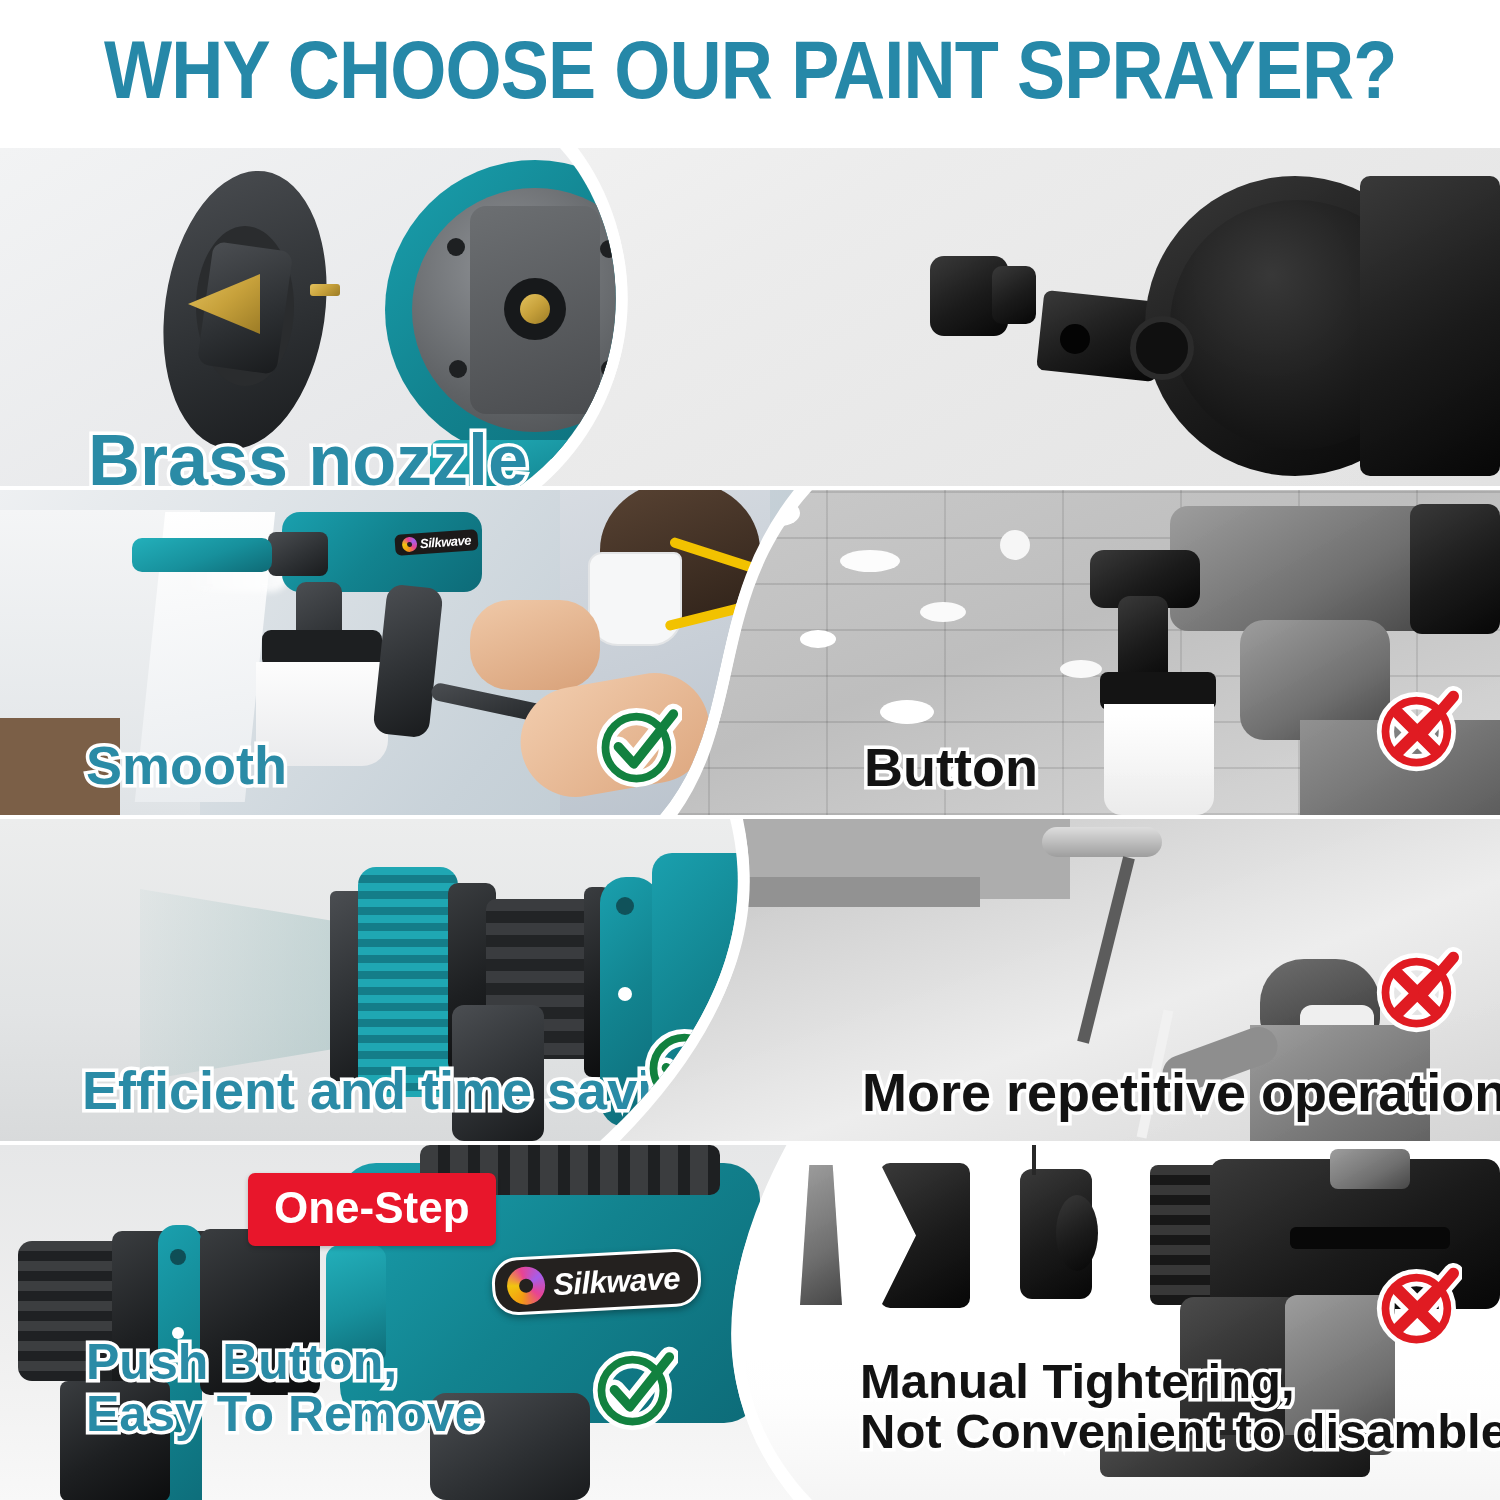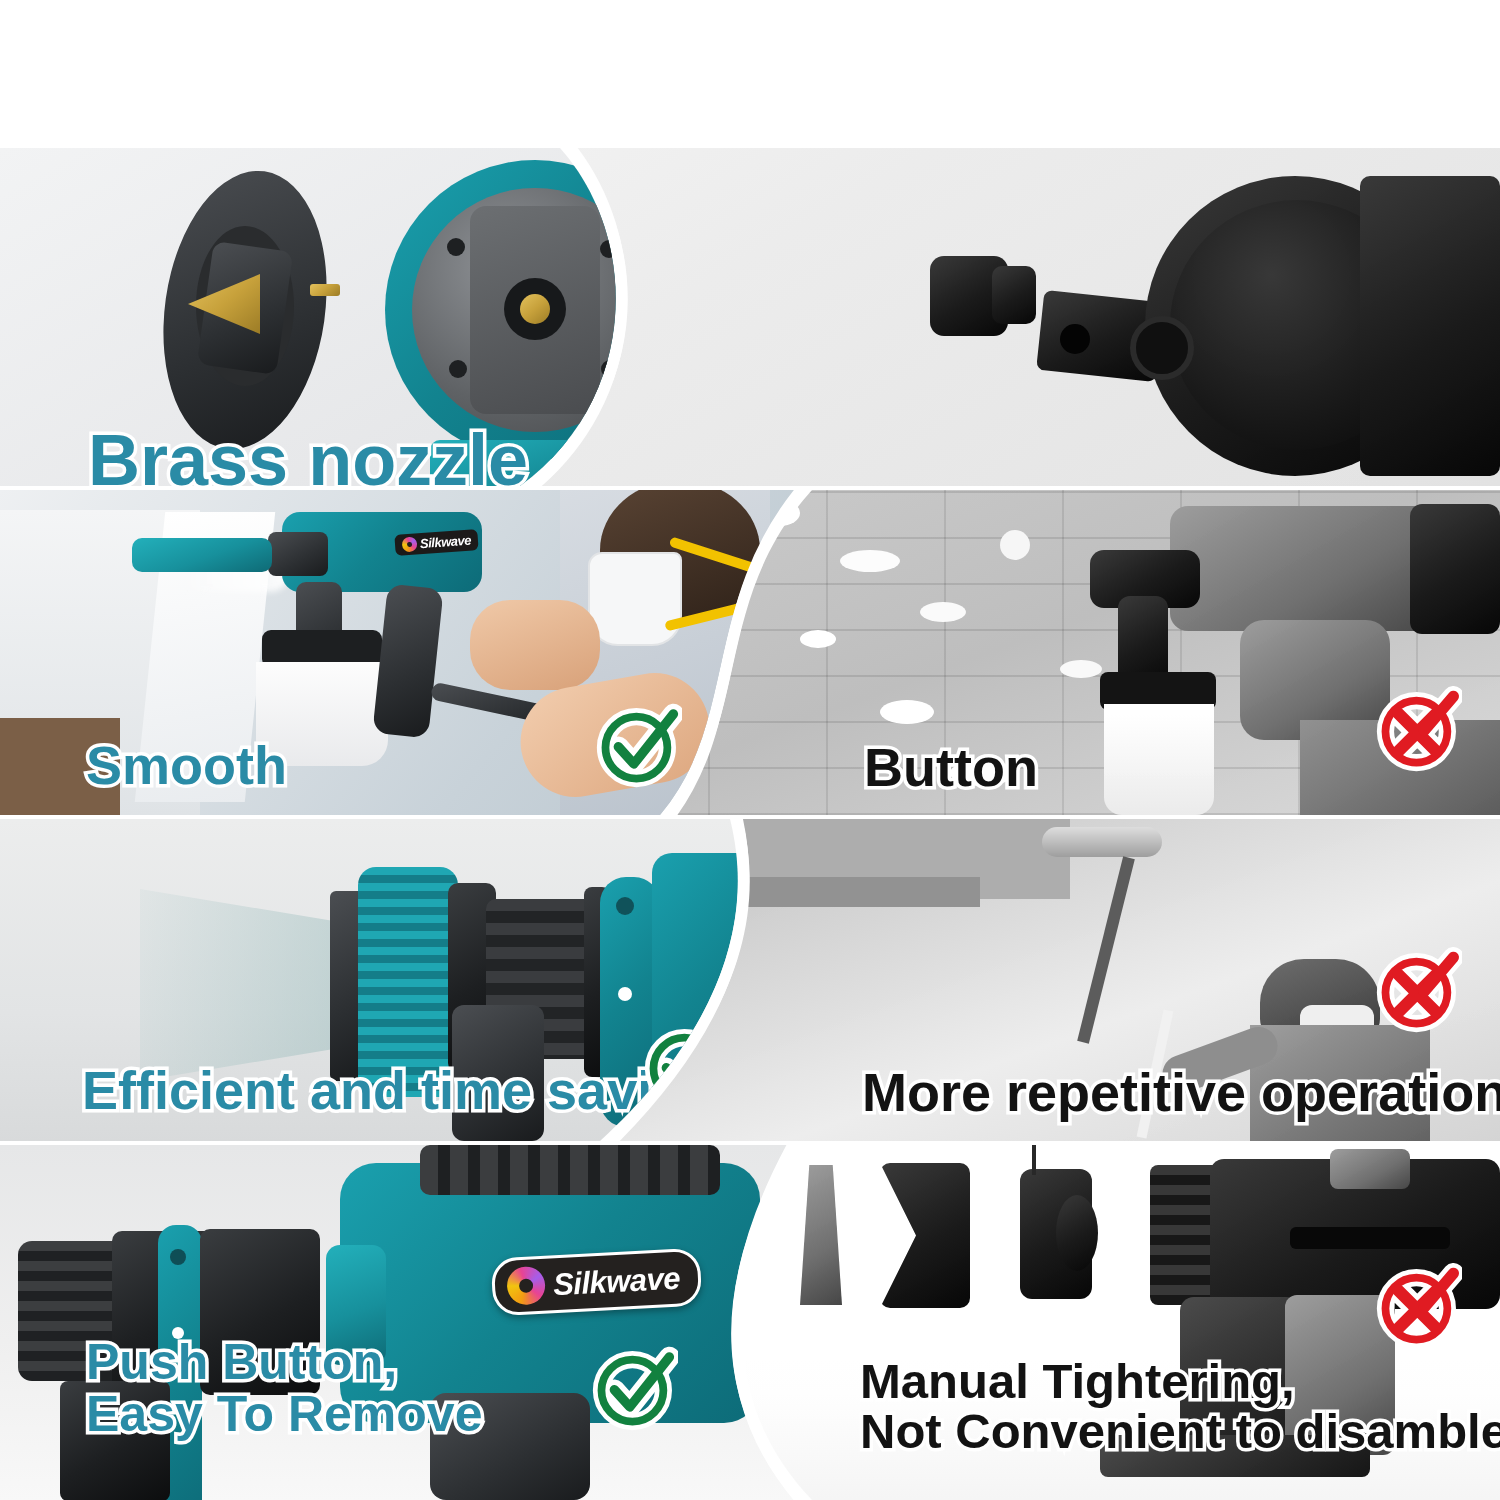--- a/index.html
+++ b/index.html
@@ -106,20 +106,23 @@
   }
   .small-logo .logo-swirl{width:15px;height:15px;}
   .small-logo .logo-swirl:after{left:5px;top:5px;width:5px;height:5px;}
   .small-logo .logo-text{font-size:13px;line-height:13px;}
 </style>
 </head>
 <body>
 
 <div id="page">
 
+  <div class="header">
+    <h1>WHY CHOOSE OUR PAINT SPRAYER?</h1>
+  </div>
 
   <div class="row row1 r1">
 
     <div class="half left">
       <div class="photo bg-studio">
 
         <div class="sh dark" style="left:165px;top:22px;width:160px;height:280px;border-radius:50%;transform:rotate(8deg);"></div>
         <div class="sh" style="left:196px;top:78px;width:98px;height:160px;border-radius:50%;background:#2a2c2e;"></div>
         <div class="sh dark" style="left:205px;top:98px;width:80px;height:124px;border-radius:12px;transform:rotate(8deg);"></div>
         <div class="sh brass" style="left:188px;top:126px;width:72px;height:60px;clip-path:polygon(0% 50%,100% 0%,100% 100%);"></div>
@@ -321,20 +324,21 @@
         <div class="sh dark" style="left:420px;top:0px;width:300px;height:50px;border-radius:10px;
              background:repeating-linear-gradient(90deg,#3b3d3f 0 18px,#1e2022 18px 30px);"></div>
         <div class="sh dark" style="left:430px;top:248px;width:160px;height:107px;border-radius:16px;"></div>
         <div class="sh teal2" style="left:326px;top:100px;width:60px;height:120px;border-radius:14px;"></div>
         <div class="logo-badge" style="left:492px;top:108px;">
           <span class="logo-swirl"></span>
           <span class="logo-text">Silkwave</span>
         </div>
       </div>
 
+      <div class="onestep" style="left:248px;top:28px;">One-Step</div>
 
       <div class="label teal-txt" style="left:86px;top:192px;font-size:50px;">Push Button,</div>
       <div class="label teal-txt" style="left:86px;top:244px;font-size:50px;">Easy To Remove</div>
 
       <div class="mark" style="left:592px;top:200px;">
         <svg viewBox="0 0 100 100" xmlns="http://www.w3.org/2000/svg">
           <circle cx="47" cy="53" r="36" fill="none" stroke="#ffffff" stroke-width="20"></circle>
           <path d="M26 52 L44 72 L90 14" fill="none" stroke="#ffffff" stroke-width="24" stroke-linecap="round" stroke-linejoin="round"></path>
           <circle cx="47" cy="53" r="36" fill="none" stroke="#12813f" stroke-width="9"></circle>
           <path d="M26 52 L44 72 L90 14" fill="none" stroke="#12813f" stroke-width="11" stroke-linecap="round" stroke-linejoin="round"></path>

